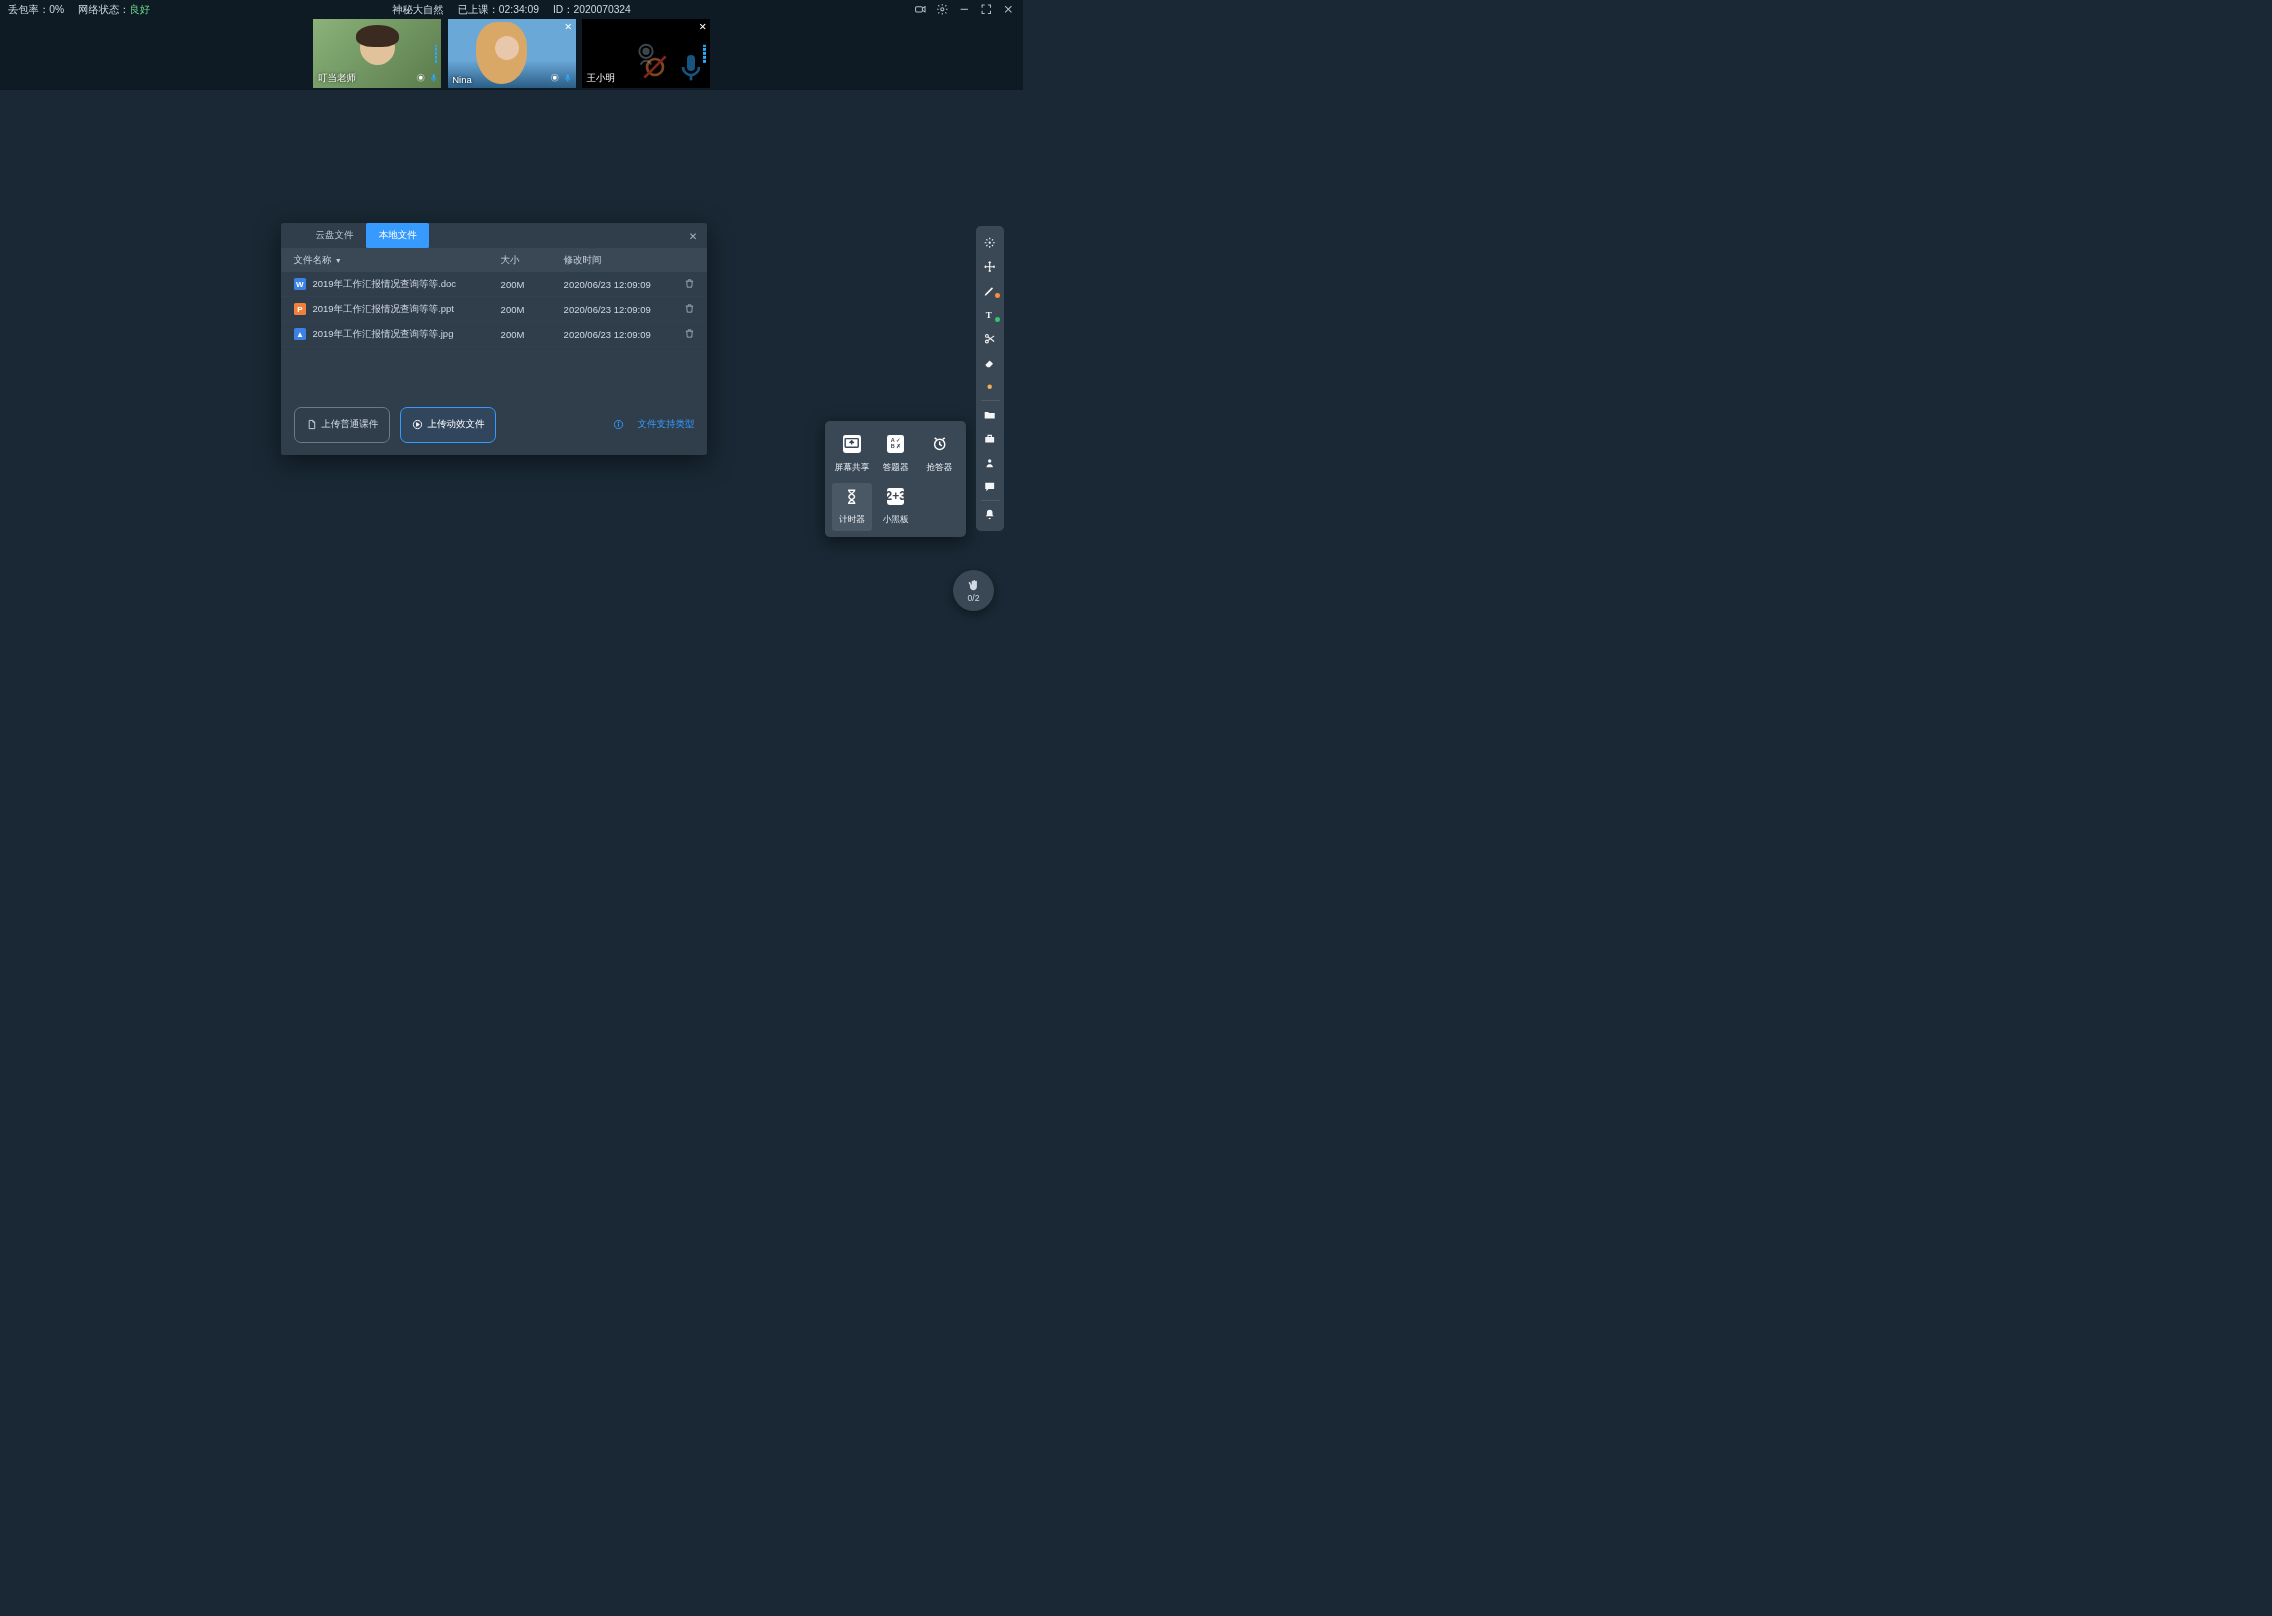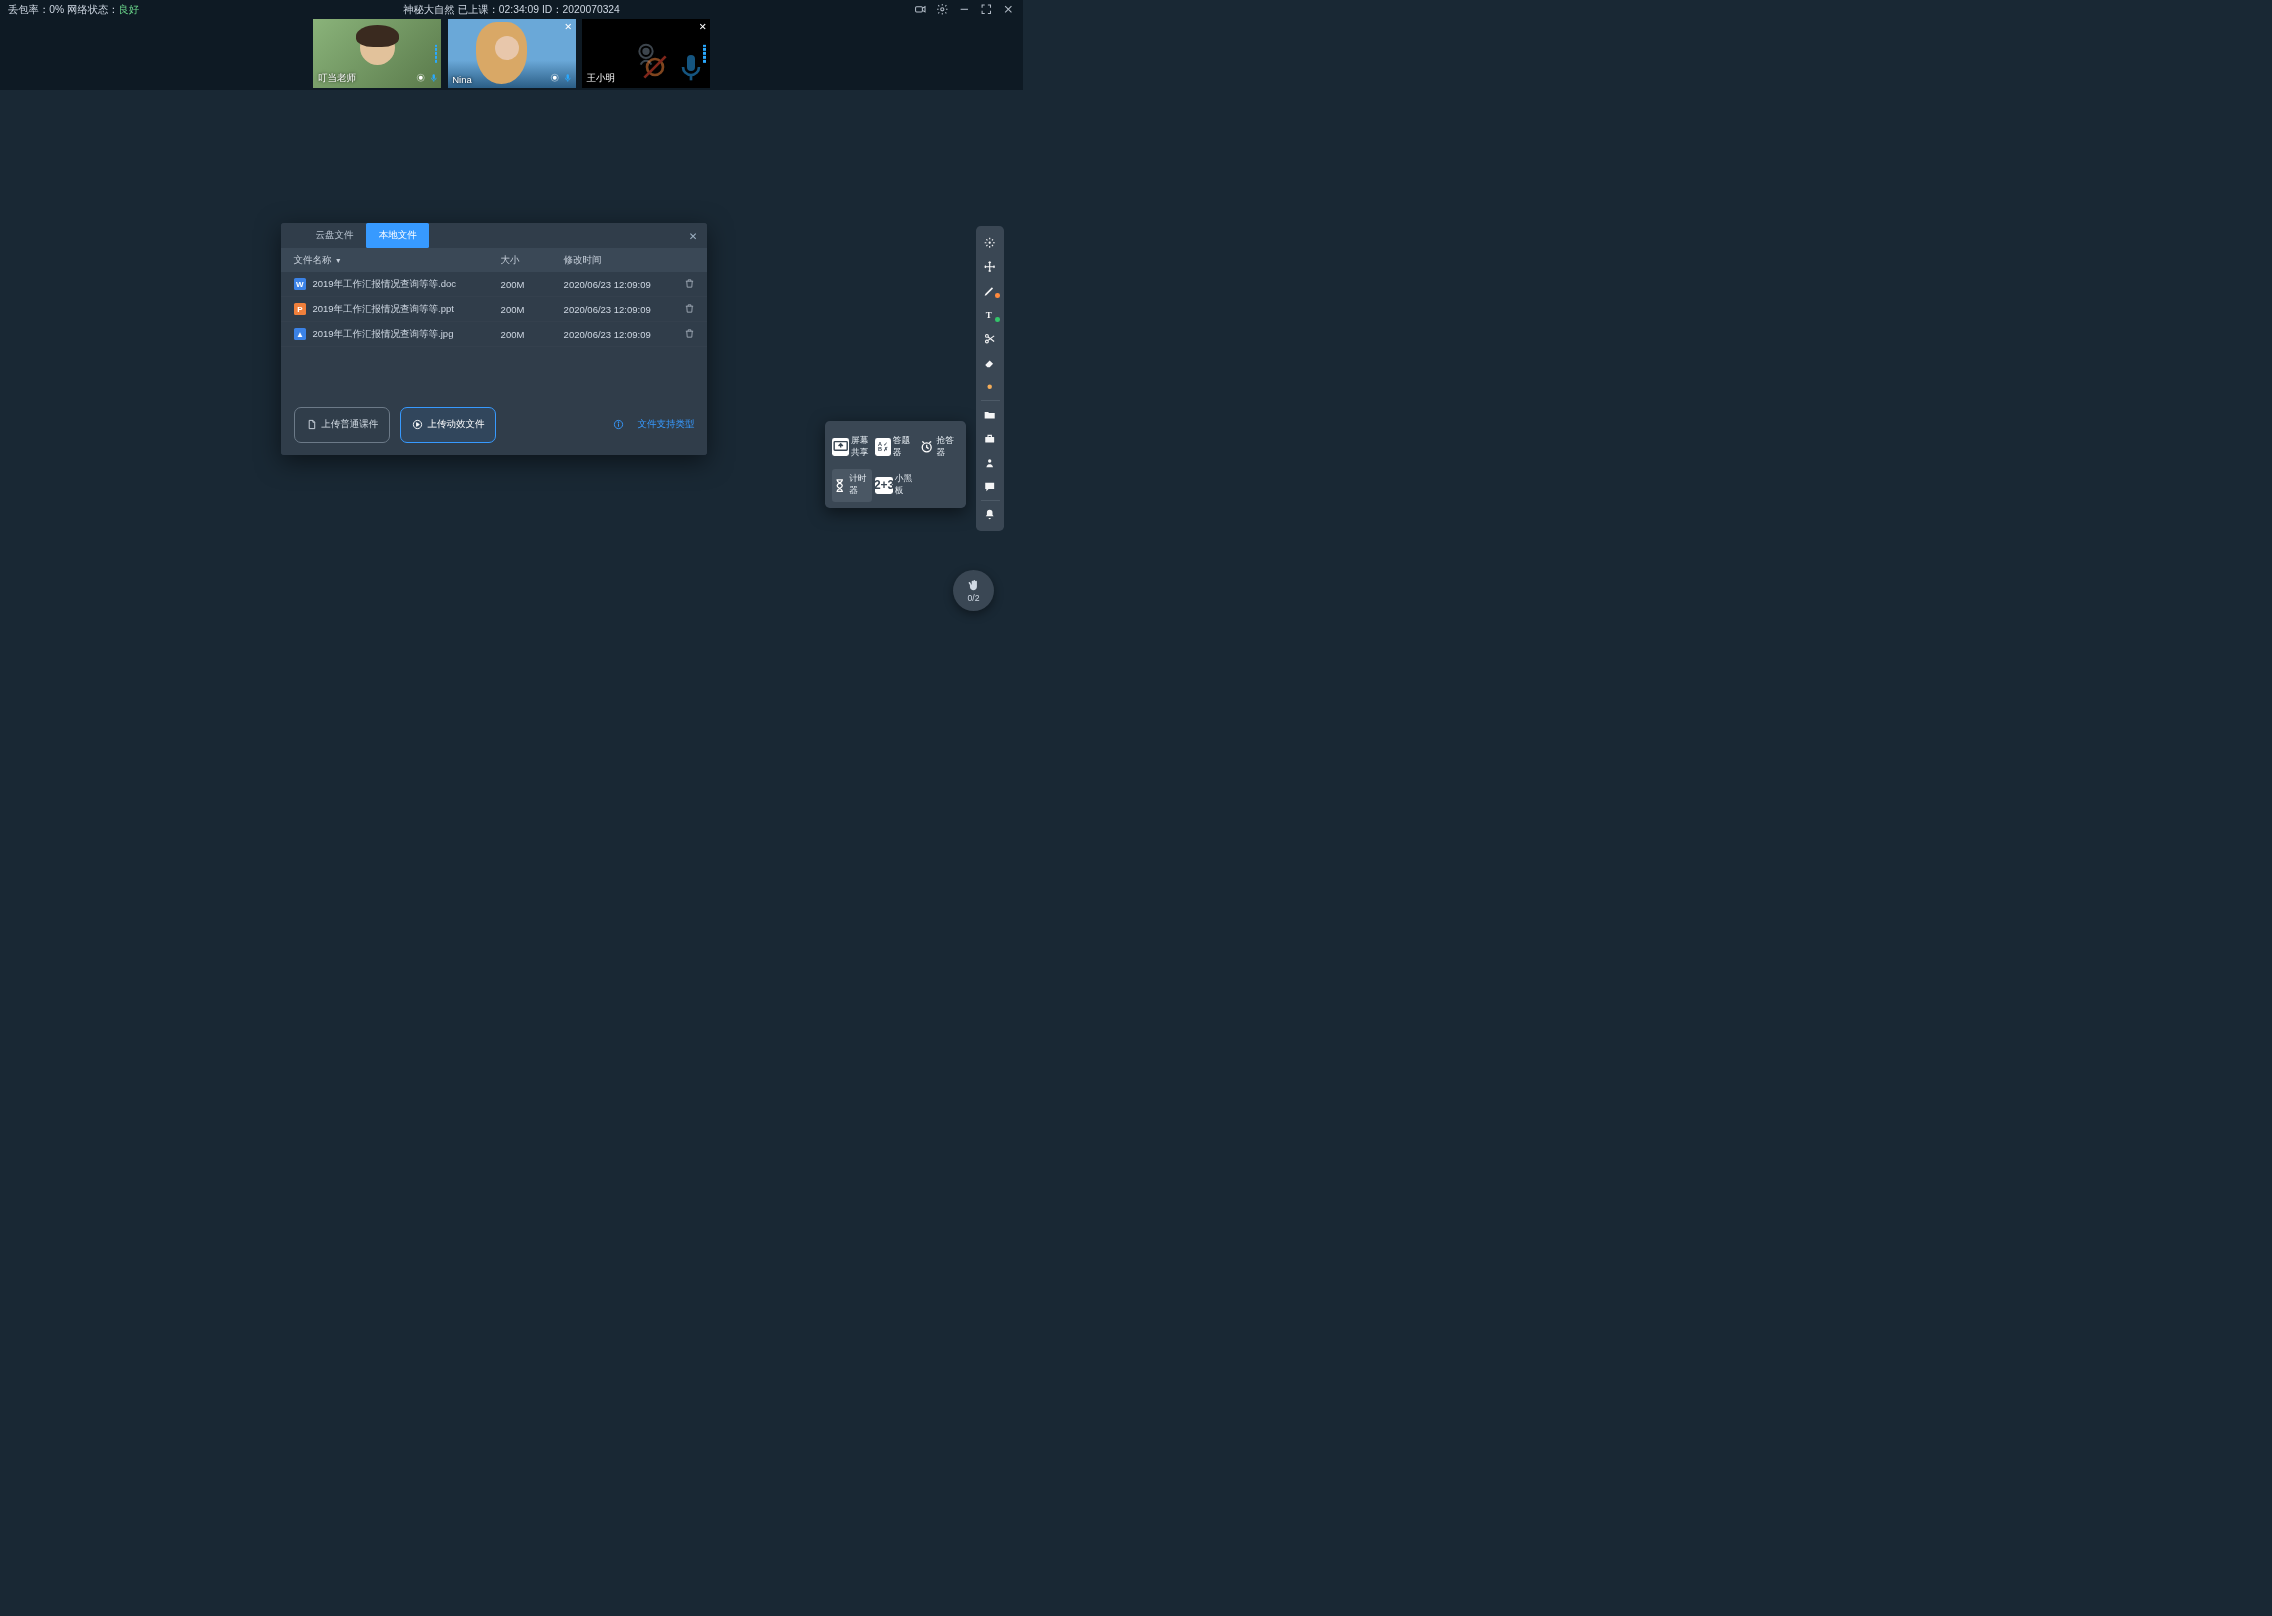--- a/index.html
+++ b/index.html
@@ -19,21 +19,21 @@
     display: flex;
     align-items: center;
     padding: 0 8px;
     color: #cfd8e3;
     font-size: 10.3px;
     position: relative;
   }
   .topbar .left, .topbar .center, .topbar .right {
     display: flex;
     align-items: center;
-    gap: 3px;
+    gap: 14px;
   }
   .topbar .center {
     position: absolute;
     left: 50%;
     transform: translateX(-50%);
   }
   .topbar .right {
     margin-left: auto;
     gap: 9.5px;
   }
@@ -166,21 +166,21 @@
 
   
   .toolpopup{
     position:absolute; right:57px; top:421px;
     width:128px; background:#3a4754; border-radius:4.7px;
     padding:9.5px 6.3px 6.3px;
     box-shadow:0 4.7px 16px rgba(0,0,0,.5);
   }
   .toolgrid{display:grid;grid-template-columns:repeat(3,1fr);gap:4.7px 3.2px;}
   .toolitem{
-    display:flex;align-items:center;gap:2px;
+    display:flex;flex-direction:column;align-items:center;gap:9px;
     padding:4.7px 0;border-radius:3.2px;cursor:pointer;color:#e6edf3;font-size:8.7px;
   }
   .toolitem.sel{background:#4a5764;}
   .toolitem svg, .toolitem .ibox{width:17.4px;height:17.4px;}
   .ibox{background:#fff;color:#3a4754;border-radius:2.4px;display:flex;align-items:center;justify-content:center;font-size:12px;font-weight:bold;}
 
   
   .righttools{
     position:absolute; right:19px; top:226px;
     width:28px; background:#3a4754;border-radius:4.7px;

